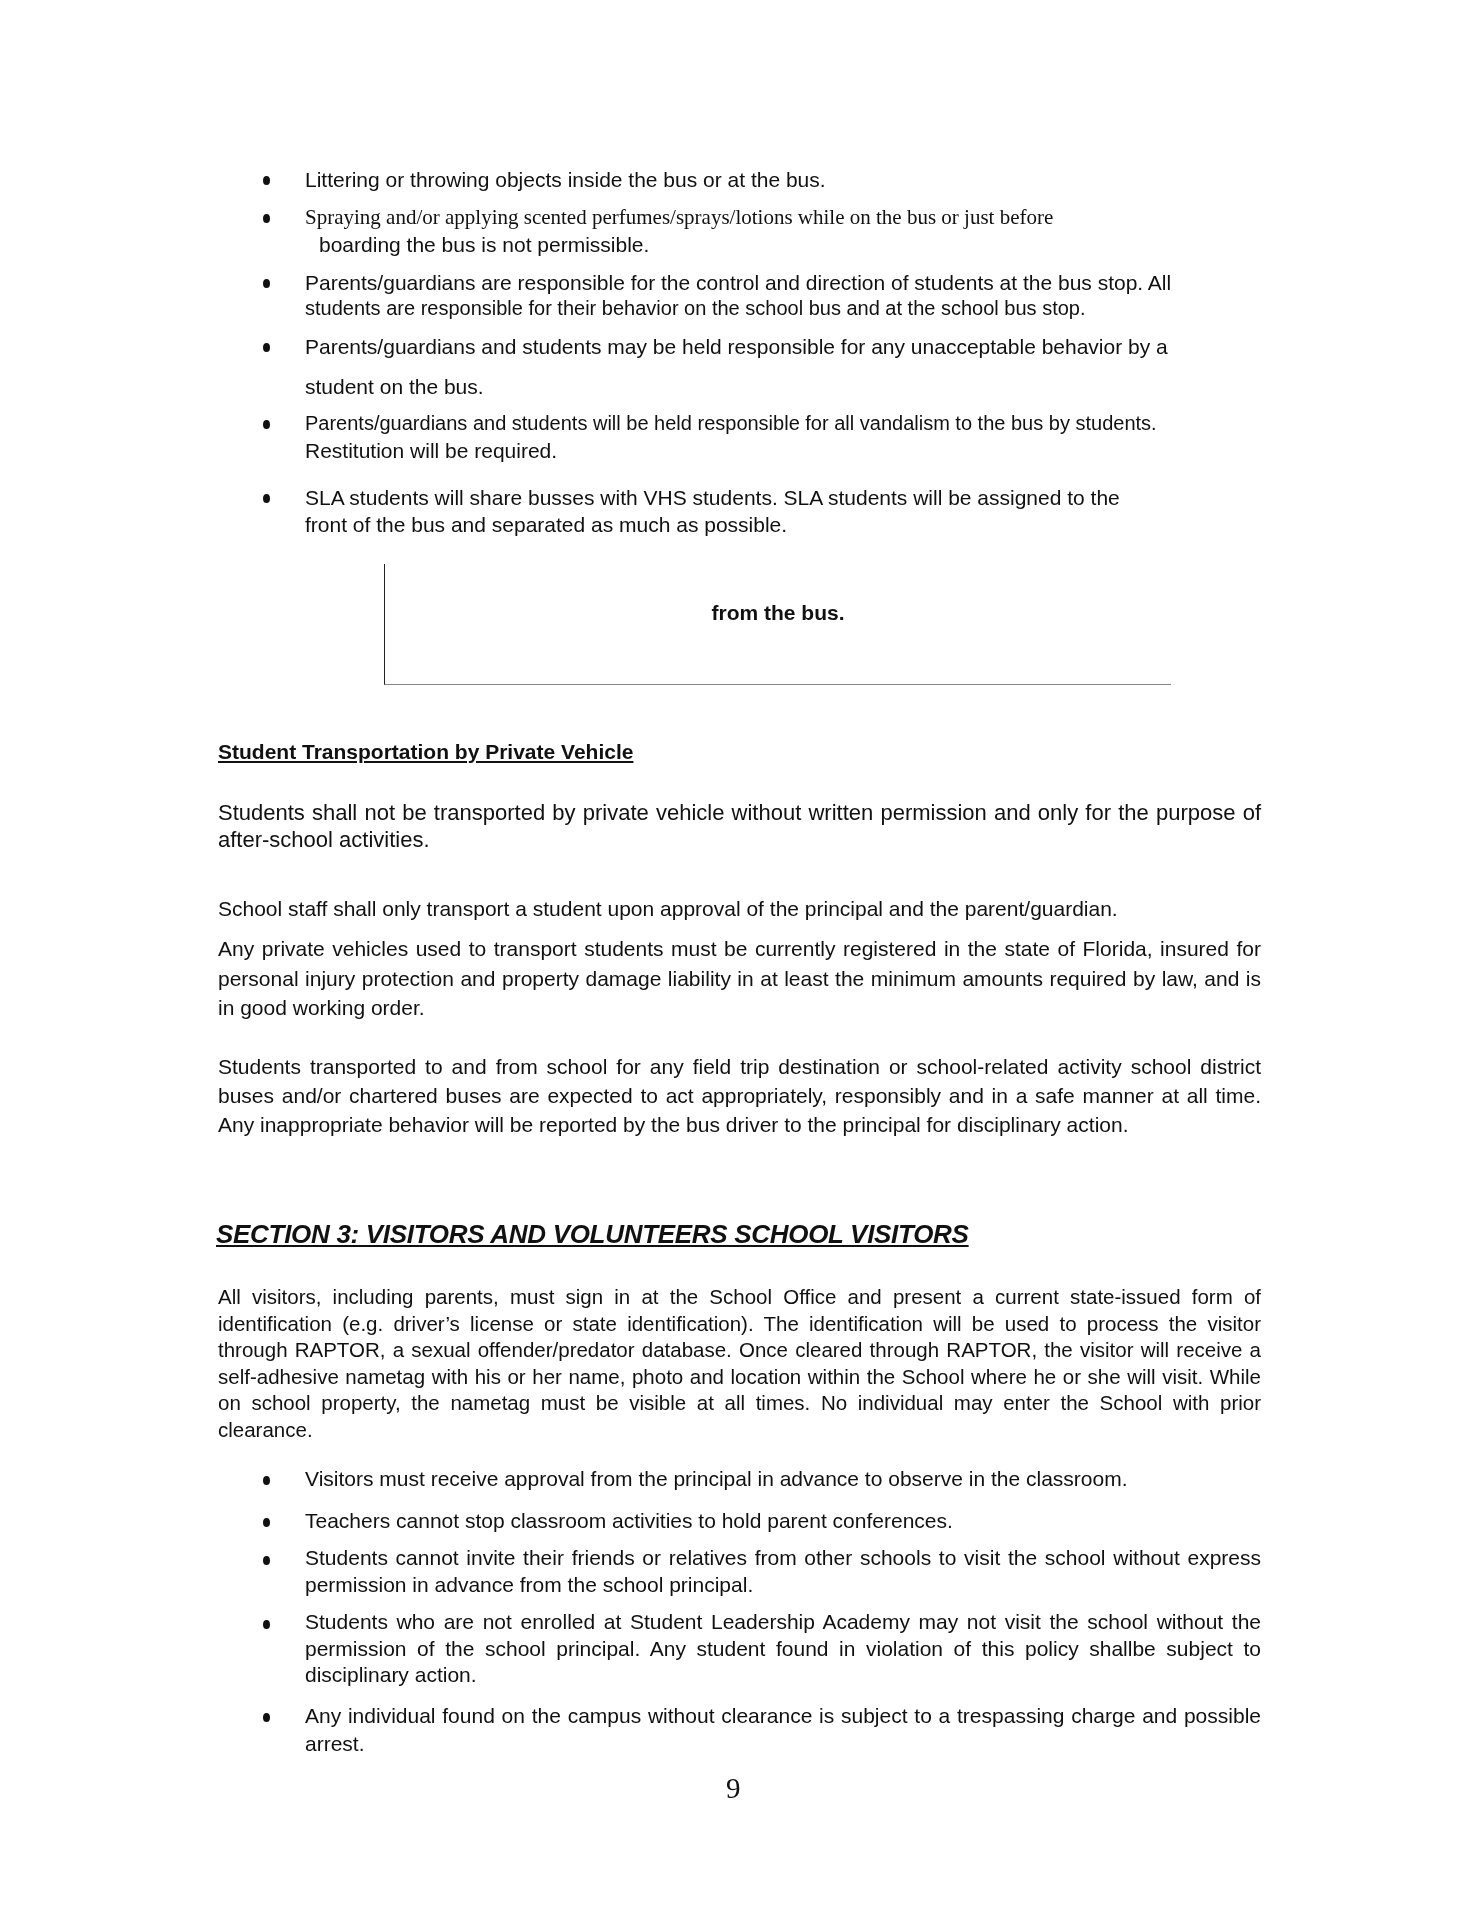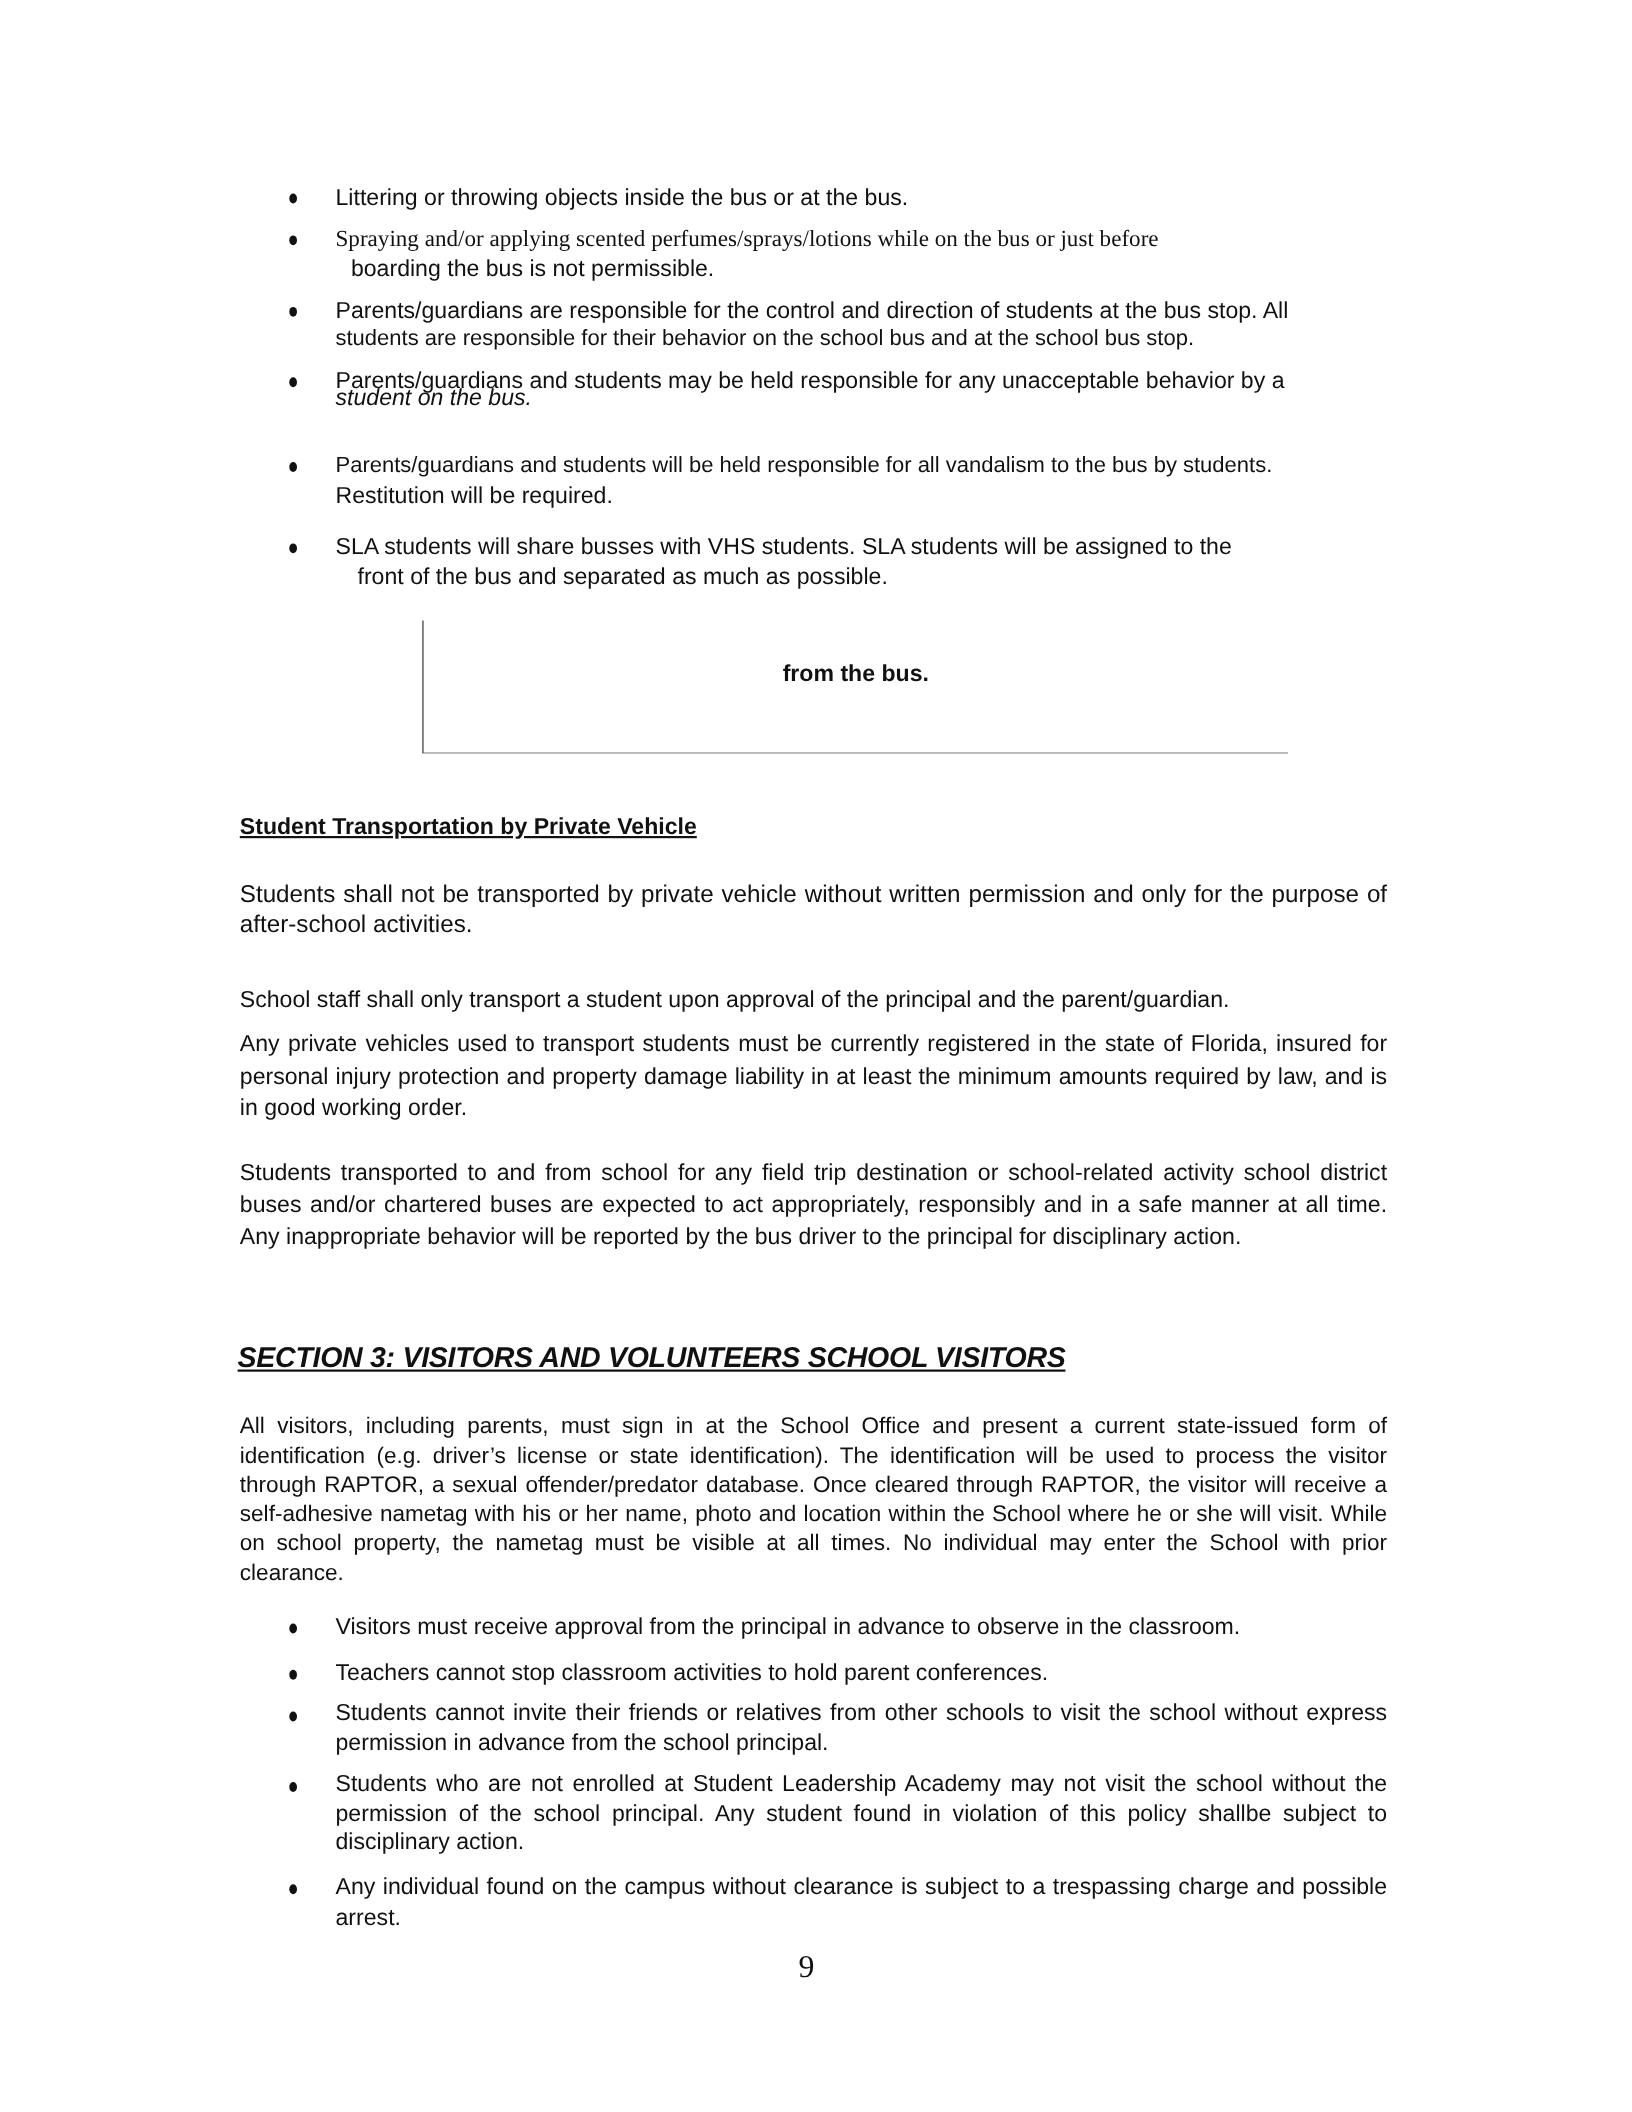--- a/index.html
+++ b/index.html
@@ -31,31 +31,31 @@
     <div class="line" style="left:319px;top:231px;">boarding the bus is not permissible.</div>
   </div>
   <div>
     <div class="bullet-dot" style="left:263px;top:279px;"></div>
     <div class="line" style="left:305px;top:269px;">Parents/guardians are responsible for the control and direction of students at the bus stop. All</div>
     <div class="line" style="left:305px;top:295px;font-size:20px;">students are responsible for their behavior on the school bus and at the school bus stop.</div>
   </div>
   <div>
     <div class="bullet-dot" style="left:263px;top:343px;"></div>
     <div class="line" style="left:305px;top:333px;">Parents/guardians and students may be held responsible for any unacceptable behavior by a</div>
-    <div class="line" style="left:305px;top:348px;font-style:italic;">student on the bus.</div>
+    <div class="line" style="left:305px;top:373px;">student on the bus.</div>
   </div>
   <div>
     <div class="bullet-dot" style="left:263px;top:420px;"></div>
     <div class="line" style="left:305px;top:410px;font-size:20px;">Parents/guardians and students will be held responsible for all vandalism to the bus by students.</div>
     <div class="line" style="left:305px;top:437px;">Restitution will be required.</div>
   </div>
   <div>
     <div class="bullet-dot" style="left:263px;top:494px;"></div>
     <div class="line" style="left:305px;top:484px;">SLA students will share busses with VHS students.  SLA students will be assigned to the</div>
-    <div class="line" style="left:305px;top:511px;margin-left:20px;">front of the bus and separated as much as possible.</div>
+    <div class="line" style="left:305px;top:511px;">front of the bus and separated as much as possible.</div>
   </div>
 </div>
 
 <div class="callout">
   <div class="callout-text">
     <div>from the bus.</div>
   </div>
 </div>
 
 <div class="subhead" style="top:740px;">Student Transportation by Private Vehicle</div>

